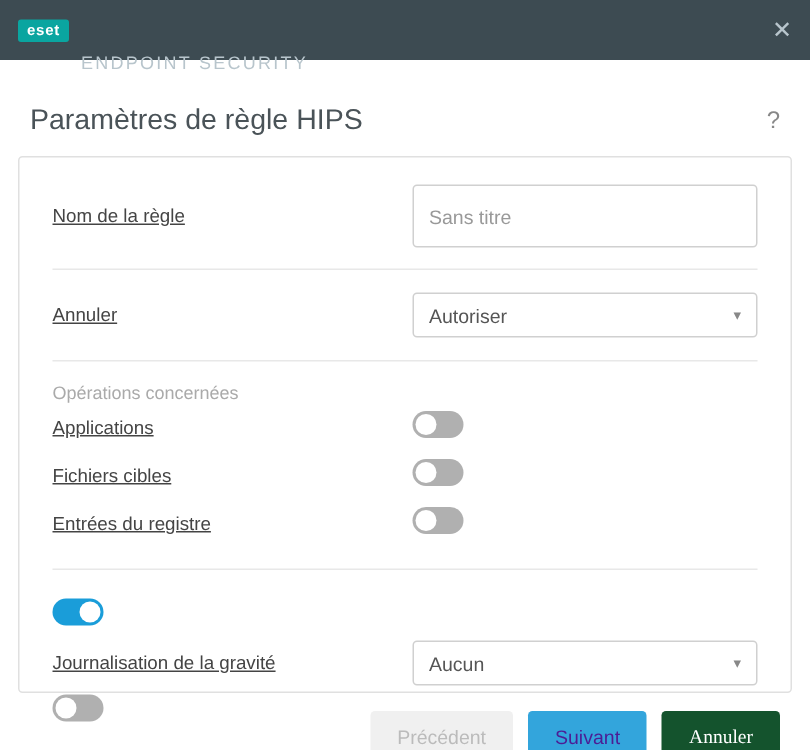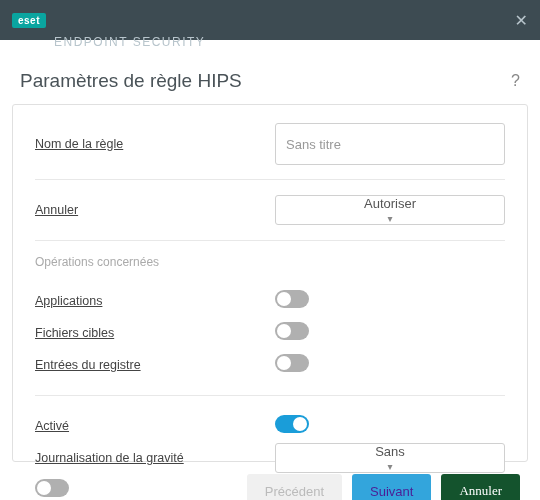--- a/index.html
+++ b/index.html
@@ -10,24 +10,24 @@
 .header-close { margin-left: auto; cursor: pointer; font-size: 16px; color: #b8c5cc; }
 .title-bar { display: flex; align-items: center; padding: 30px 20px 12px 20px; }
 .page-title { font-size: 19px; color: #4a5358; font-weight: 400; }
 .help-icon { margin-left: auto; color: #888; cursor: pointer; font-size: 16px; }
 .panel { margin: 0 12px 12px 12px; border: 1px solid #e0e0e0; border-radius: 3px; padding: 18px 22px; background: #fff; height: 358px; }
 .row { display: flex; align-items: center; min-height: 32px; }
 .row-label { font-size: 12.5px; color: #444; width: 240px; text-decoration: underline; }
 .row-control { flex: 1; }
 input.text-input { width: 100%; height: 42px; border: 1px solid #d0d0d0; border-radius: 3px; padding: 0 10px; font-size: 13px; color: #666; }
 input.text-input::placeholder { color: #999; }
-.select { width: 100%; height: 30px; border: 1px solid #d0d0d0; border-radius: 3px; padding: 0 10px; font-size: 13px; color: #555; background: #fff; display: flex; align-items: center; justify-content: space-between; cursor: pointer; flex-direction: column; }
+.select { width: 100%; height: 30px; border: 1px solid #d0d0d0; border-radius: 3px; padding: 0 10px; font-size: 13px; color: #555; background: #fff; display: flex; align-items: center; justify-content: space-between; cursor: pointer; }
 .select-chevron { font-size: 10px; color: #888; }
 .divider { height: 1px; background: #e8e8e8; margin: 14px 0; }
-.section-label { font-size: 12px; color: #aaa; margin-bottom: 16px; }
+.section-label { font-size: 12px; color: #aaa; margin-bottom: 0; }
 .toggle { width: 34px; height: 18px; border-radius: 9px; background: #b0b0b0; position: relative; cursor: pointer; display: inline-block; }
 .toggle::after { content: ""; width: 14px; height: 14px; border-radius: 50%; background: #fff; position: absolute; top: 2px; left: 2px; transition: left 0.15s; }
 .toggle.on { background: #1a9dd9; }
 .toggle.on::after { left: 18px; }
 .footer { display: flex; justify-content: flex-end; padding: 0 20px; gap: 10px; }
 .btn { height: 34px; padding: 0 18px; border-radius: 3px; border: none; font-size: 13px; cursor: pointer; }
 .btn-prev { background: #f0f0f0; color: #bbb; cursor: default; }
 .btn-next { background: #33a5dc; color: #4c1d95; }
 .btn-cancel { background: #14532d; color: #fff; font-family: Liberation Serif, serif; }
 </style>
@@ -81,29 +81,28 @@
   </div>
 
   <div class="row">
     <div class="row-label">Entrées du registre</div>
     <div class="row-control"><span class="toggle"></span></div>
   </div>
 
   <div class="divider"></div>
 
   <div class="row">
-    <div class="row-label">Activé</div>
     <div class="row-control"><span class="toggle on"></span></div>
   </div>
 
   <div class="row">
     <div class="row-label">Journalisation de la gravité</div>
     <div class="row-control">
       <div class="select">
-        <span>Sans</span>
+        <span>Aucun</span>
         <span class="select-chevron">▾</span>
       </div>
     </div>
   </div>
 
   <div class="row">
     <div class="row-control"><span class="toggle"></span></div>
   </div>
 
 </div>

